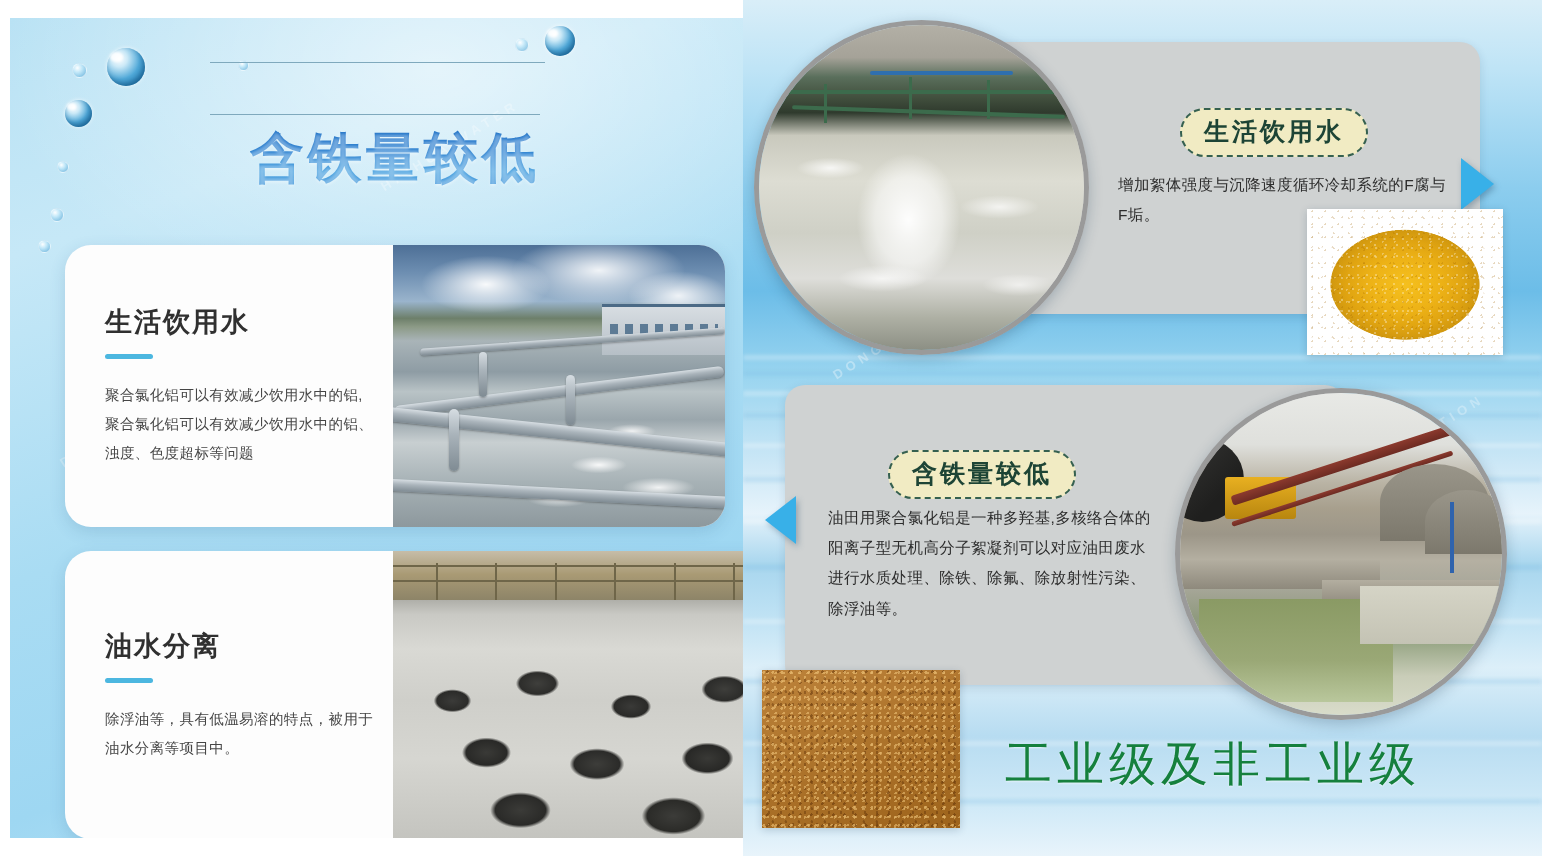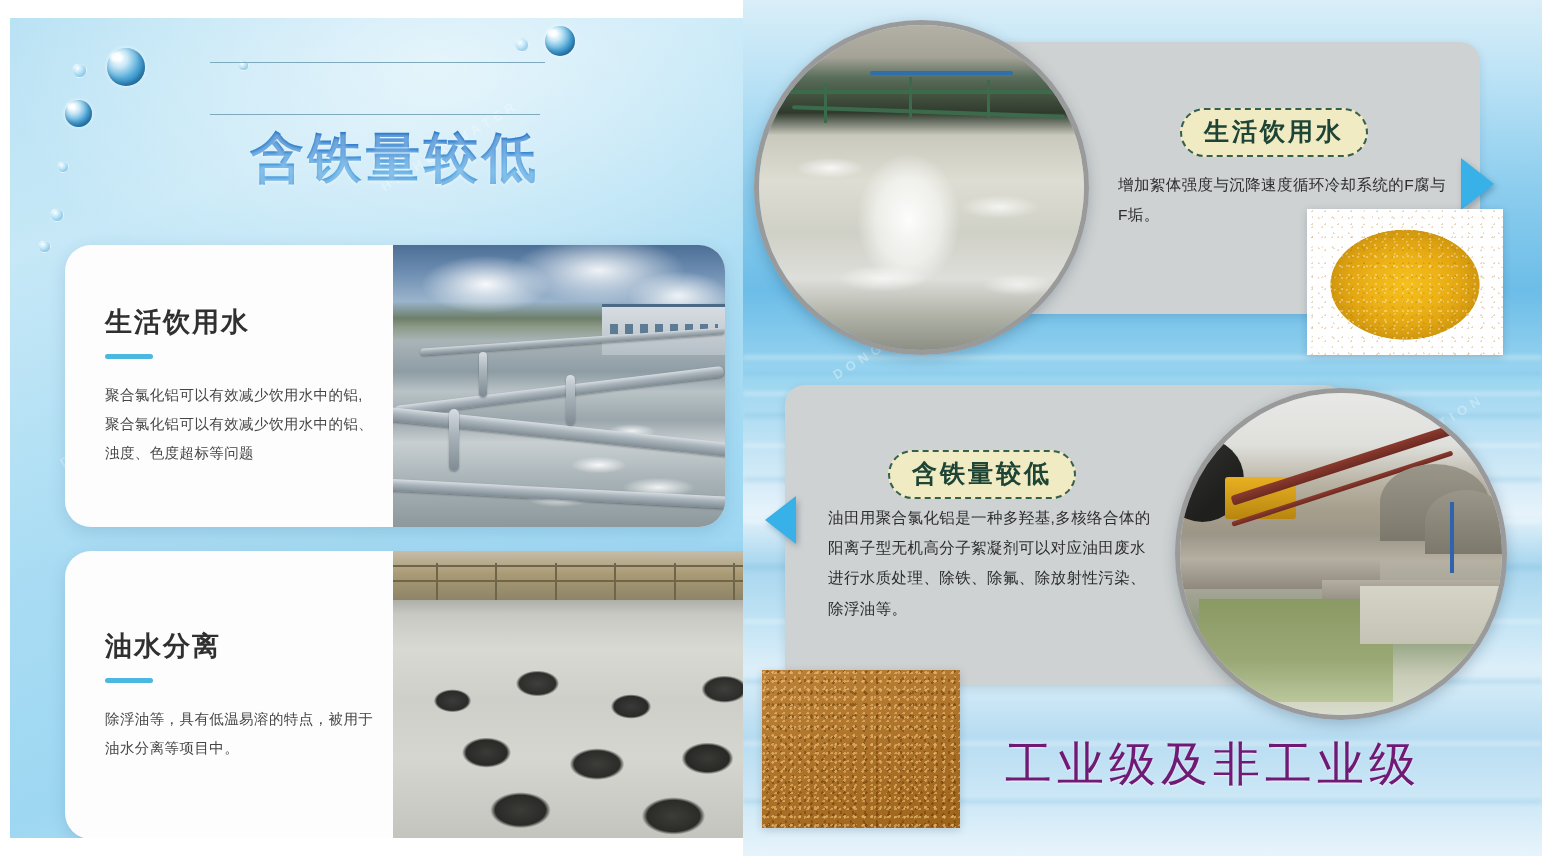--- a/index.html
+++ b/index.html
@@ -276,21 +276,21 @@
       radial-gradient(circle at 70% 40%, rgba(255,215,140,.7) 0 1.2px, transparent 1.3px),
       radial-gradient(circle at 84% 68%, rgba(90,45,5,.6) 0 1.4px, transparent 1.5px),
       radial-gradient(circle at 28% 74%, rgba(255,215,140,.7) 0 1.2px, transparent 1.3px),
       radial-gradient(circle at 58% 88%, rgba(90,45,5,.6) 0 1.3px, transparent 1.4px);
     background-size:9px 9px,11px 11px,8px 8px,13px 13px,10px 10px,12px 12px;
   }
 
   #bigslogan{
     position:absolute;left:1005px;top:733px;
     font-family:"Liberation Serif","DejaVu Serif",serif;
-    font-size:47px;color:#701a75;letter-spacing:5px;white-space:nowrap;
+    font-size:47px;color:#15803d;letter-spacing:5px;white-space:nowrap;
     text-shadow:0 1px 2px rgba(255,255,255,.6);
   }
 </style>
 </head>
 <body>
 
 <div id="stage">
 
   <div id="left-panel">
 

